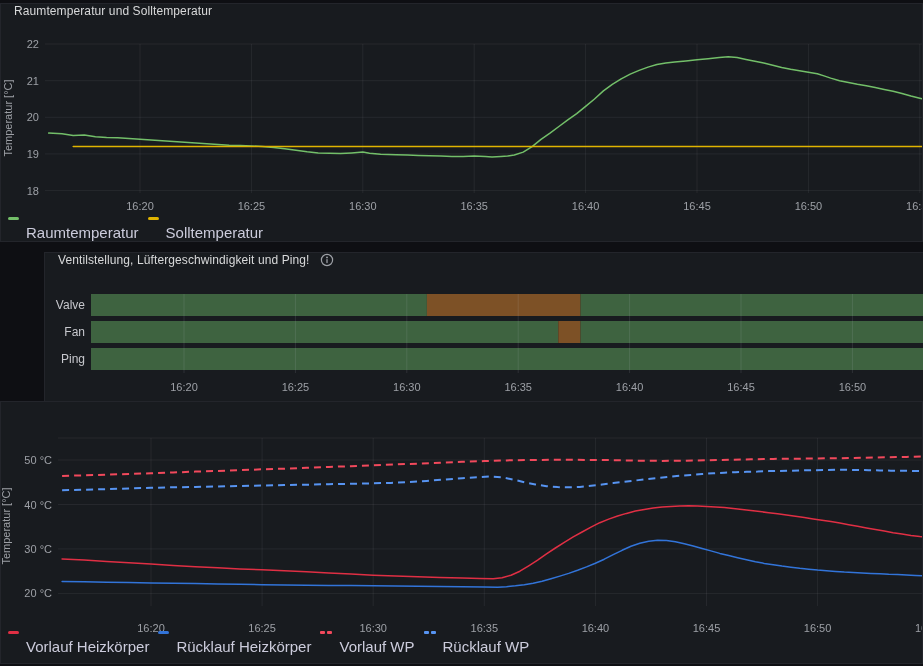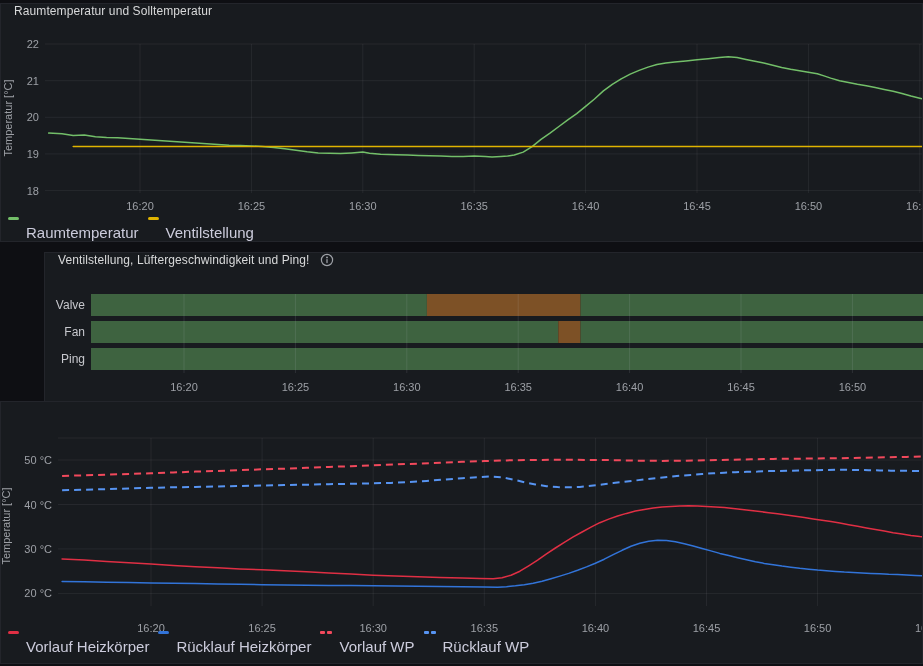--- a/index.html
+++ b/index.html
@@ -62,21 +62,21 @@
         <text x="38" y="44.0" text-anchor="end" class="tick">22</text>
         <text x="11" y="114" text-anchor="middle" class="axis" transform="rotate(-90 11 114)">Temperatur [°C]</text>
       </svg>
     <div class="legend" style="top:206px;">
         <div class="legend-item">
           <span class="swatch" style="background: rgb(115, 191, 105);"></span>
           <span class="legend-label">Raumtemperatur</span>
         </div>
         <div class="legend-item">
           <span class="swatch" style="background: rgb(224, 180, 0);"></span>
-          <span class="legend-label">Ventilstellung</span>
+          <span class="legend-label">Solltemperatur</span>
         </div>
       </div>
   </div>
 
   <div class="panel" style="top:252px;height:151px;margin-left:44px;">
     <div class="panel-header">
       <span class="panel-title">Ventilstellung, Lüftergeschwindigkeit und Ping!</span>
       <span class="info-icon">
         <svg width="14" height="14" viewBox="0 0 14 14">
           <circle cx="7" cy="7" r="5.6" fill="none" stroke="#9da0a6" stroke-width="1.2"></circle>

